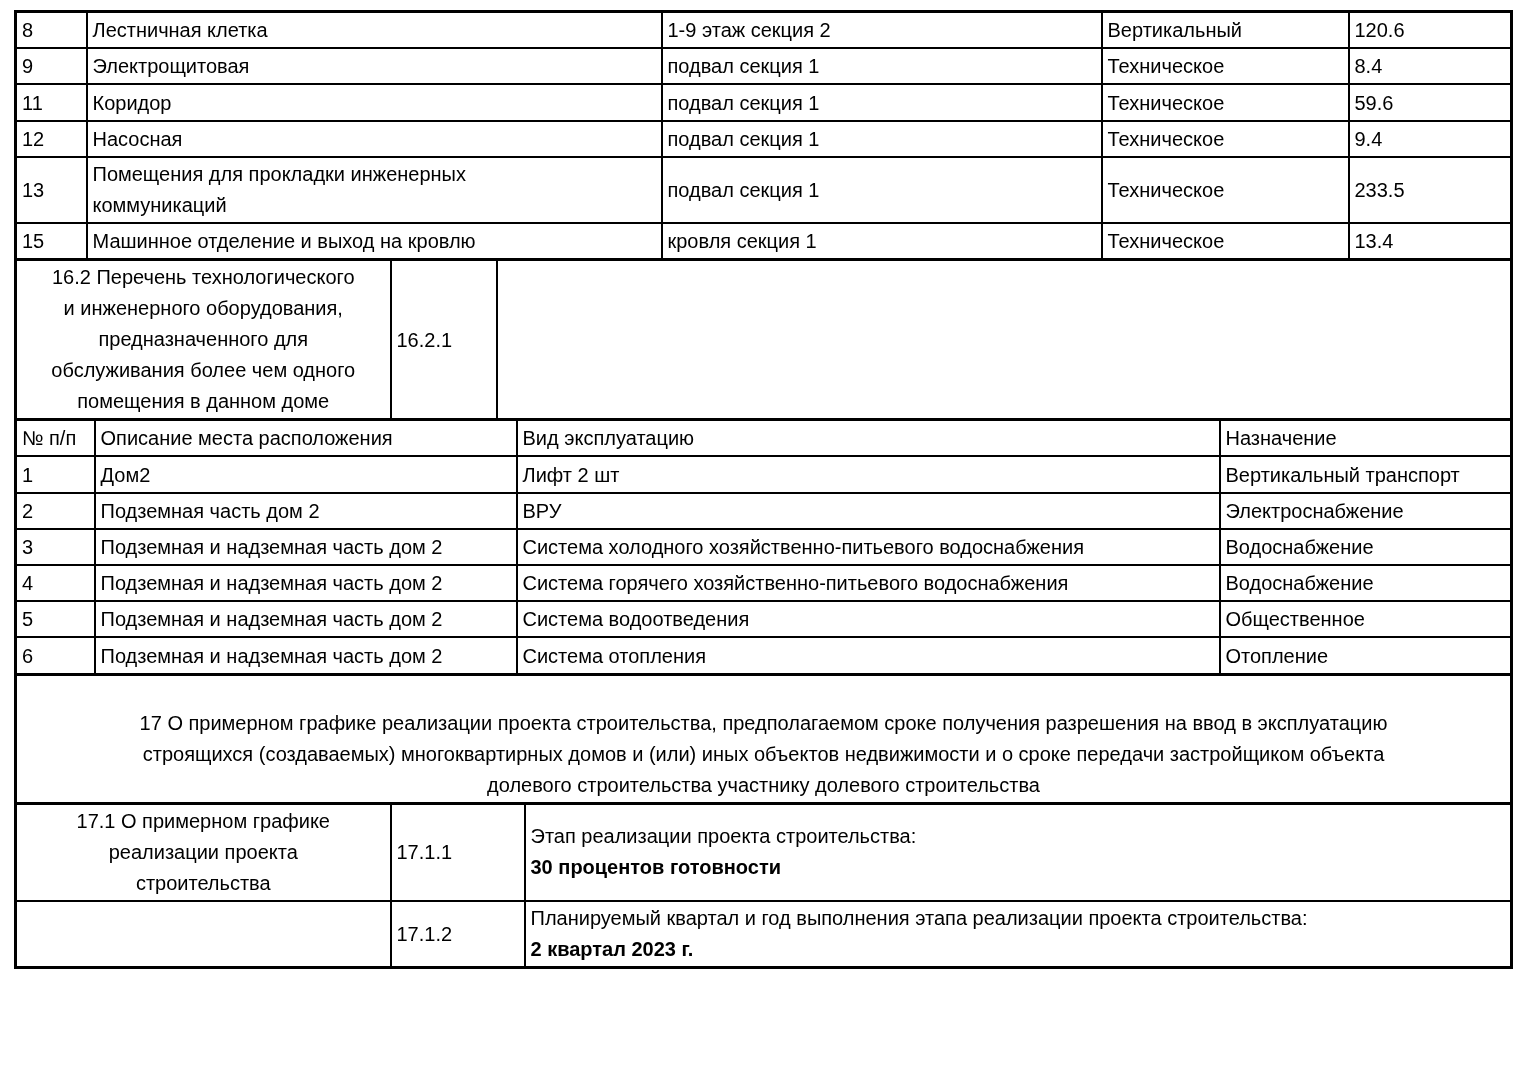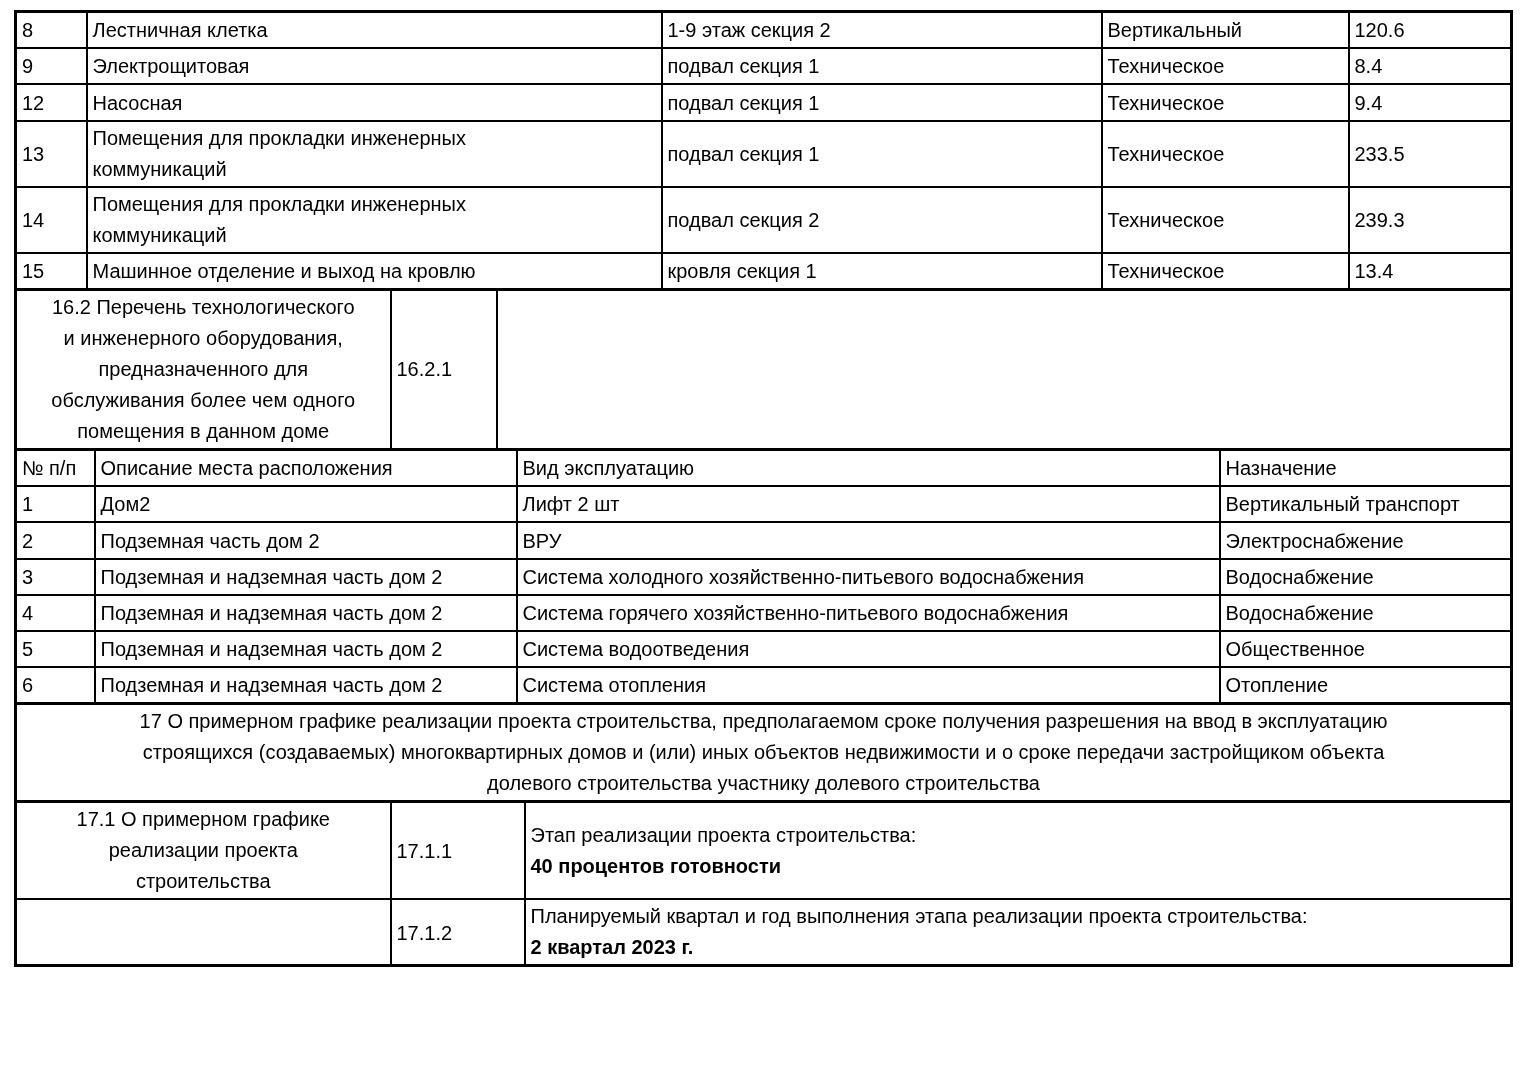--- a/index.html
+++ b/index.html
@@ -28,21 +28,21 @@
     text-align:left;
     font-weight:normal;
     overflow:hidden;
   }
   .cwrap { display:inline-block; line-height:31px; vertical-align:middle; }
 
   
   .w-name  .cwrap { max-width:470px; }
   .w-s162  { max-width:318px; }
   .w-s171  { max-width:300px; }
-  .w-s17   { max-width:1300px; }
+  .w-s17   { max-width:1300px;margin-top:31px; }
 
   .top-align { vertical-align:top;text-align:center; }
   .bold { font-weight:bold; }
 
   .qa-line { line-height:31px; }
 </style>
 </head>
 <body>
 
 <div class="doc">
@@ -64,39 +64,39 @@
           <td class="col-area"><span class="cwrap">120.6</span></td>
         </tr>
         <tr>
           <td class="col-num"><span class="cwrap">9</span></td>
           <td class="col-name"><span class="cwrap">Электрощитовая</span></td>
           <td class="col-location"><span class="cwrap">подвал секция 1</span></td>
           <td class="col-purpose"><span class="cwrap">Техническое</span></td>
           <td class="col-area"><span class="cwrap">8.4</span></td>
         </tr>
         <tr>
+          <td class="col-num"><span class="cwrap">11</span></td>
+          <td class="col-name"><span class="cwrap">Коридор</span></td>
+          <td class="col-location"><span class="cwrap">подвал секция 1</span></td>
+          <td class="col-purpose"><span class="cwrap">Техническое</span></td>
+          <td class="col-area"><span class="cwrap">59.6</span></td>
+        </tr>
+        <tr>
           <td class="col-num"><span class="cwrap">12</span></td>
           <td class="col-name"><span class="cwrap">Насосная</span></td>
           <td class="col-location"><span class="cwrap">подвал секция 1</span></td>
           <td class="col-purpose"><span class="cwrap">Техническое</span></td>
           <td class="col-area"><span class="cwrap">9.4</span></td>
         </tr>
         <tr>
           <td class="col-num"><span class="cwrap">13</span></td>
           <td class="col-name"><span class="cwrap">Помещения для прокладки инженерных коммуникаций</span></td>
           <td class="col-location"><span class="cwrap">подвал секция 1</span></td>
           <td class="col-purpose"><span class="cwrap">Техническое</span></td>
           <td class="col-area"><span class="cwrap">233.5</span></td>
-        </tr>
-        <tr>
-          <td class="col-num"><span class="cwrap">14</span></td>
-          <td class="col-name"><span class="cwrap">Помещения для прокладки инженерных коммуникаций</span></td>
-          <td class="col-location"><span class="cwrap">подвал секция 2</span></td>
-          <td class="col-purpose"><span class="cwrap">Техническое</span></td>
-          <td class="col-area"><span class="cwrap">239.3</span></td>
         </tr>
         <tr>
           <td class="col-num"><span class="cwrap">15</span></td>
           <td class="col-name"><span class="cwrap">Машинное отделение и выход на кровлю</span></td>
           <td class="col-location"><span class="cwrap">кровля секция 1</span></td>
           <td class="col-purpose"><span class="cwrap">Техническое</span></td>
           <td class="col-area"><span class="cwrap">13.4</span></td>
         </tr>
       </tbody>
   </table>
@@ -199,21 +199,21 @@
     <tbody>
       <tr>
         <td class="top-align">
           <span class="cwrap w-s171">17.1 О примерном графике реализации проекта строительства</span>
         </td>
         <td>
           <span class="cwrap">17.1.1</span>
         </td>
         <td>
           <div class="qa-line">Этап реализации проекта строительства:</div>
-          <div class="qa-line bold">40 процентов готовности</div>
+          <div class="qa-line bold">30 процентов готовности</div>
         </td>
       </tr>
       <tr>
         <td></td>
         <td>
           <span class="cwrap">17.1.2</span>
         </td>
         <td>
           <div class="qa-line">Планируемый квартал и год выполнения этапа реализации проекта строительства:</div>
           <div class="qa-line bold">2 квартал 2023 г.</div>

